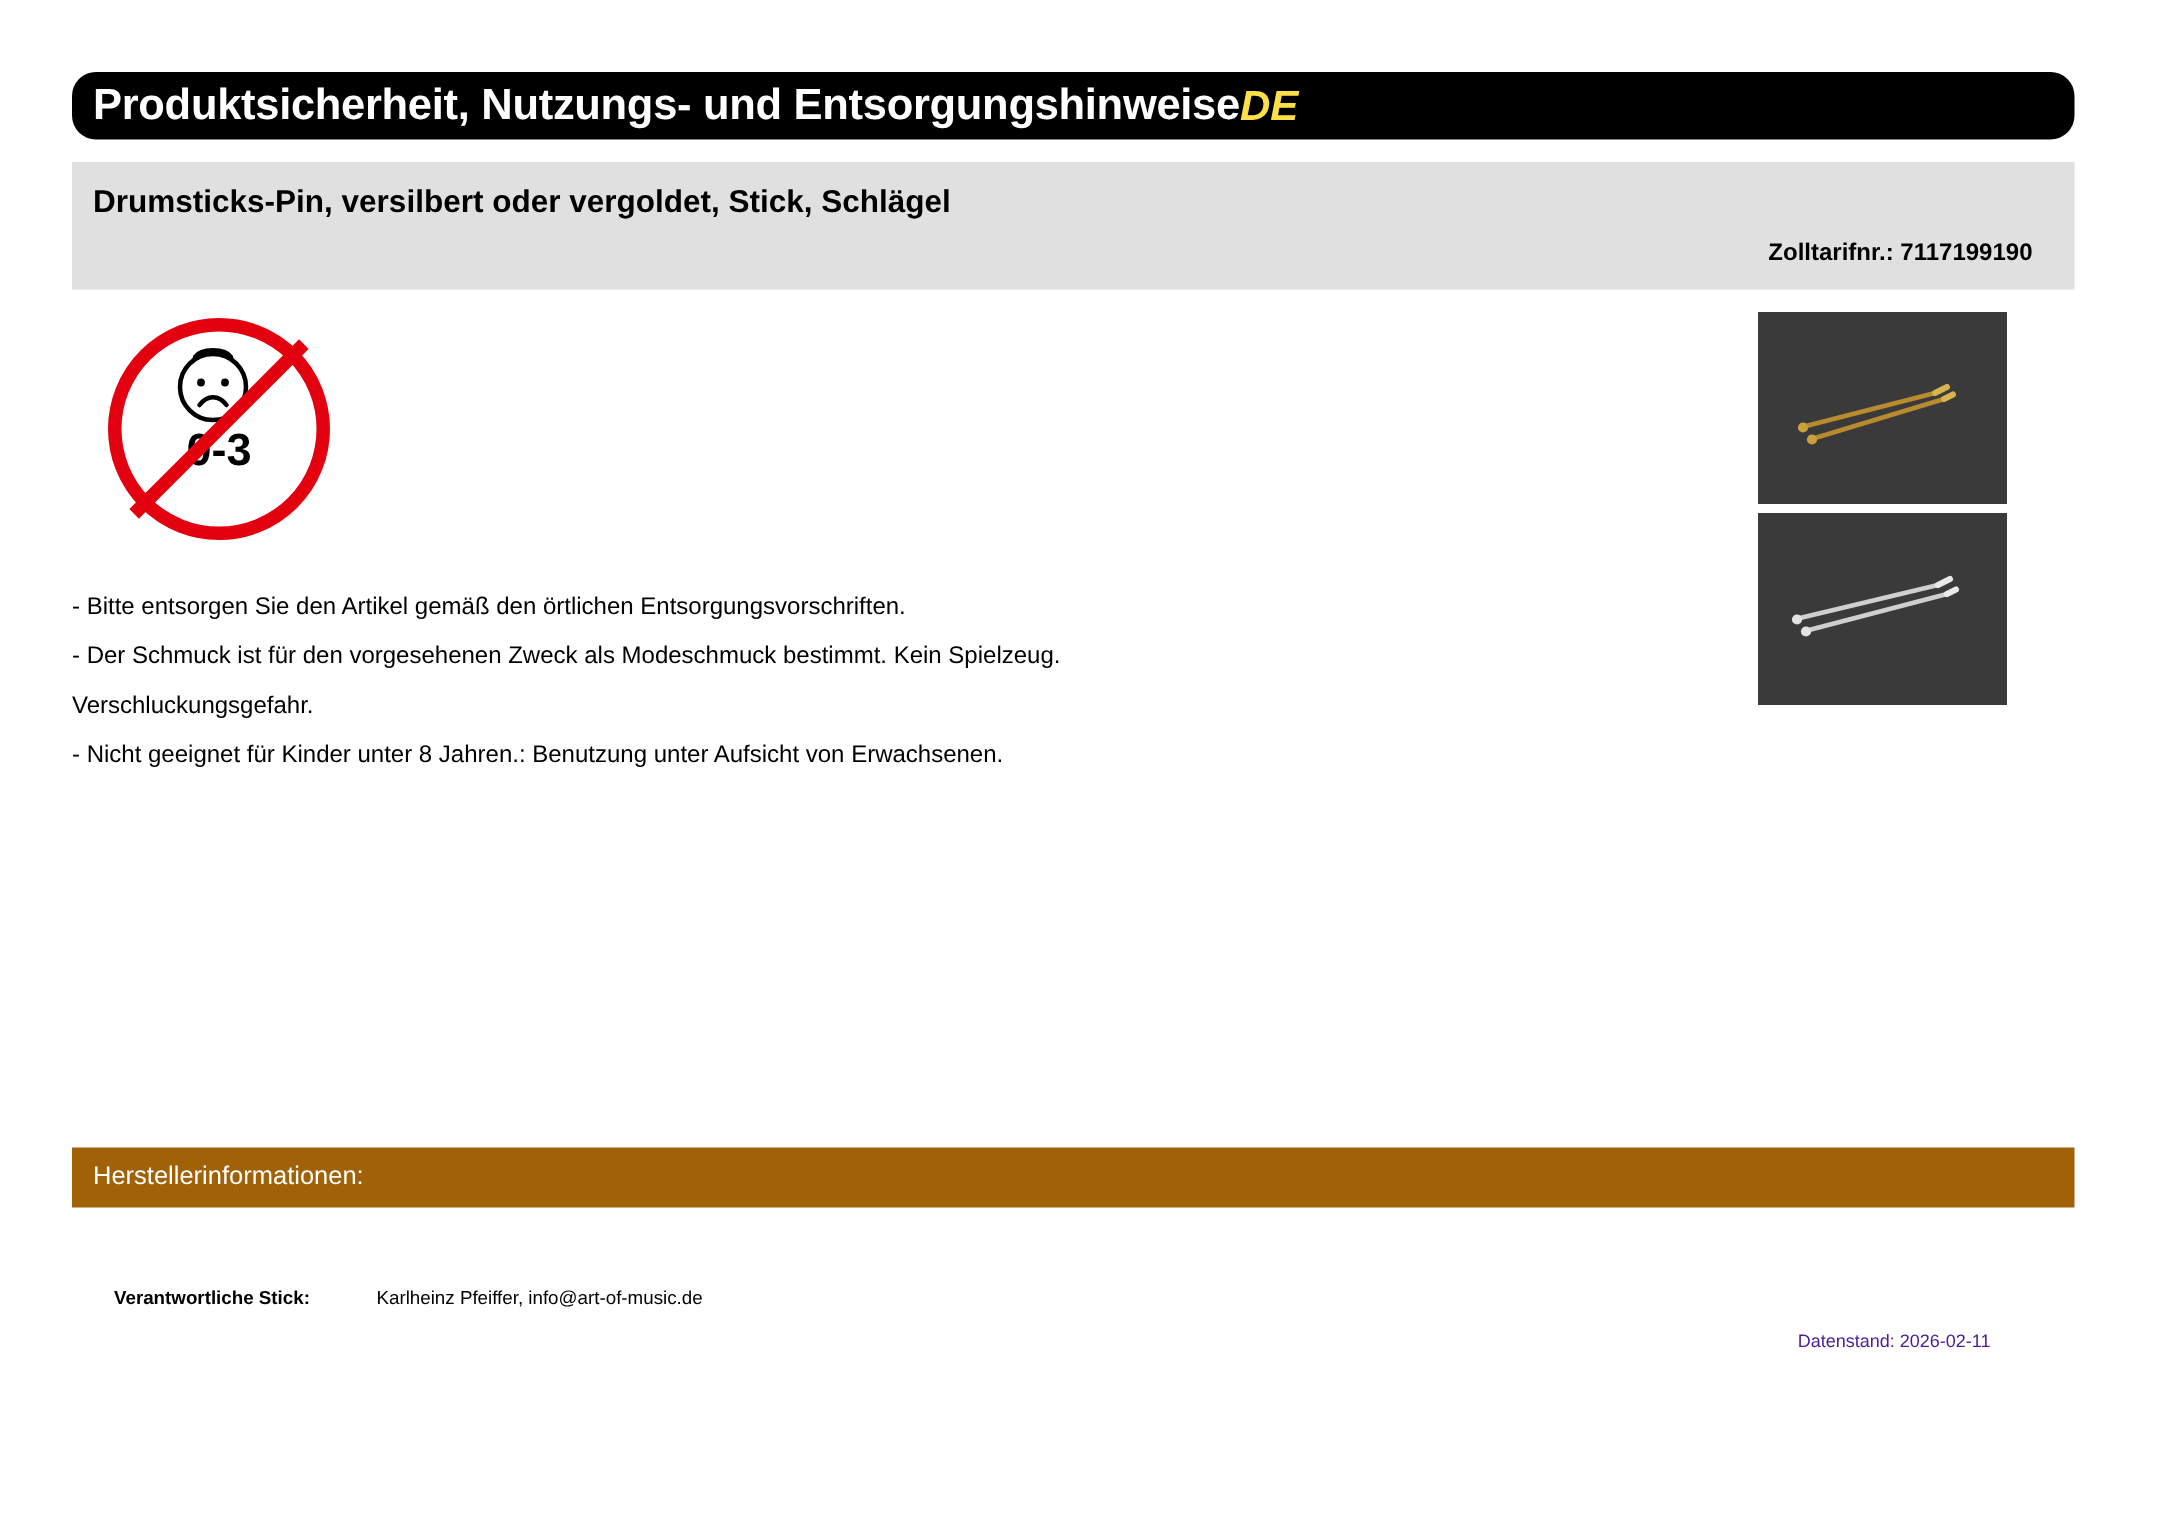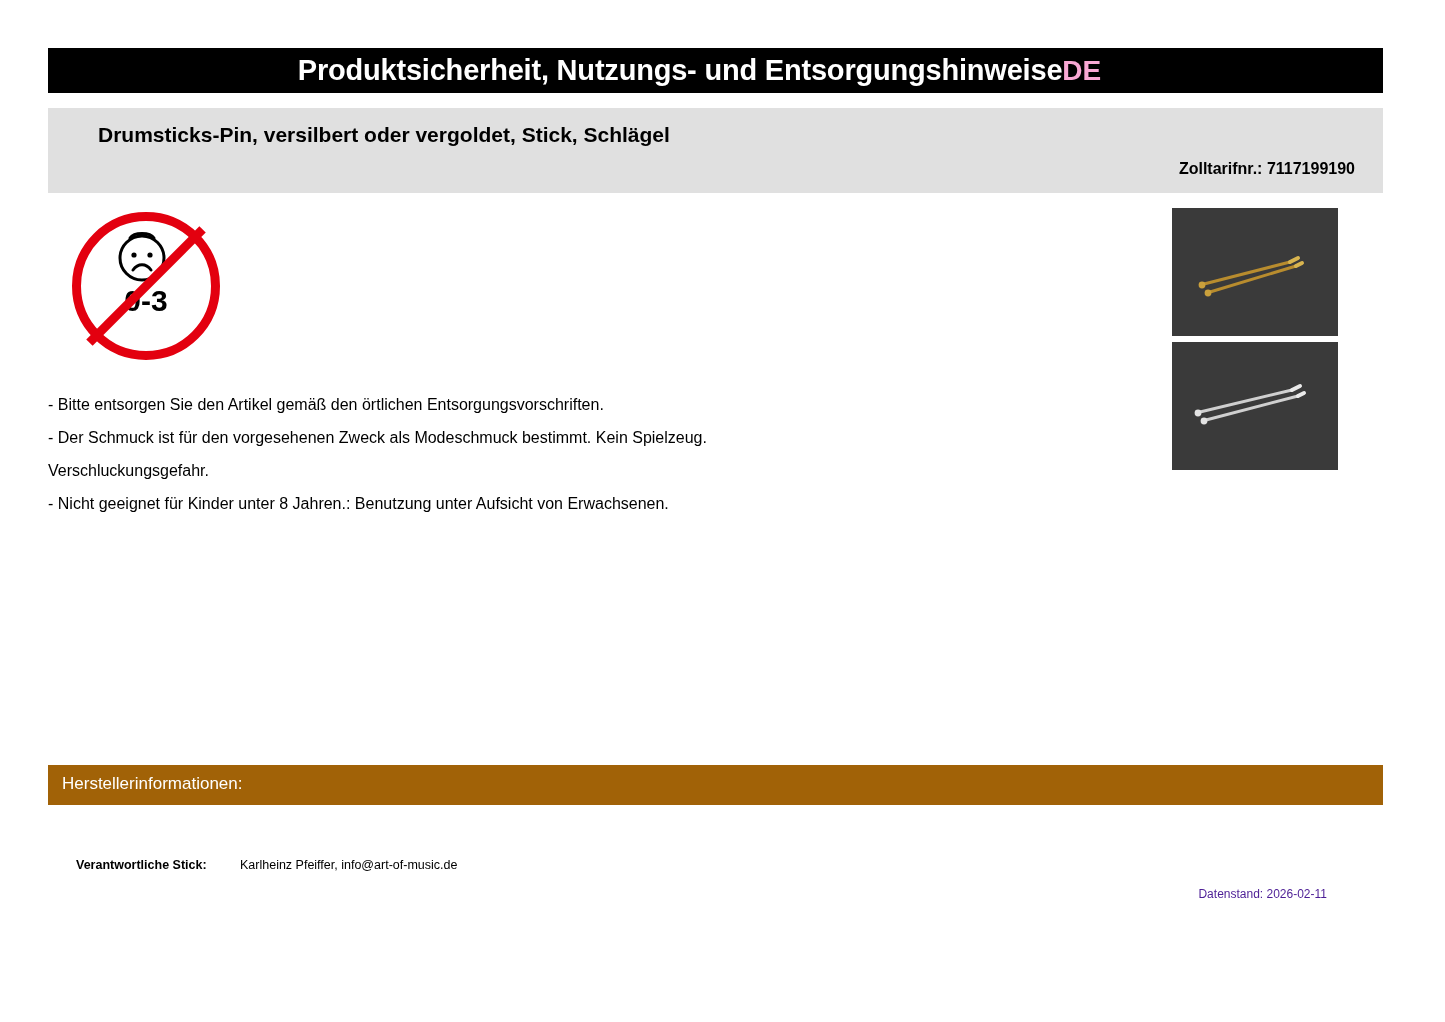--- a/index.html
+++ b/index.html
@@ -26,56 +26,57 @@
   
   .header-bar {
     position: absolute;
     left: 48px;
     top: 48px;
     width: 1335px;
     height: 45px;
     background: #000000;
     display: flex;
     align-items: center;
-    justify-content: center;
+    justify-content: flex-start;
     box-sizing: border-box;
     padding: 0 18px 0 14px;
+    border-radius: 16px;
   }
   .header-title {
     color: #ffffff;
     font-size: 29px;
     font-weight: bold;
     letter-spacing: -0.2px;
     white-space: nowrap;
   }
   .header-lang {
-    color: #f9a8d4;
+    color: #fde047;
     font-size: 28px;
     font-weight: bold;
     padding-right: 28px;
+    font-style: italic;
   }
 
   .subheader-bar {
     position: absolute;
     left: 48px;
     top: 108px;
     width: 1335px;
     height: 85px;
     background: #e0e0e0;
     box-sizing: border-box;
   }
   .subheader-title {
     position: absolute;
     left: 14px;
     top: 15px;
     font-size: 21px;
     font-weight: bold;
     color: #000000;
     white-space: nowrap;
-    margin-left: 36px;
   }
   .subheader-tariff {
     position: absolute;
     right: 28px;
     top: 52px;
     font-size: 16px;
     font-weight: bold;
     color: #000000;
     white-space: nowrap;
   }
@@ -192,21 +193,21 @@
     font-size: 12.5px;
   }
   .manu-row .val {
     position: absolute;
     top: 0;
     font-size: 12.5px;
   }
   .row1 { left: 76px; top: 820px; width: 1200px; height: 18px; }
   .row1 .val { left: 164px; }
   .row2 { left: 76px; top: 858px; width: 1200px; height: 18px; }
-  .row2 .val { left: 164px; }
+  .row2 .val { left: 175px; }
 
   .datastand {
     position: absolute;
     right: 118px;
     top: 887px;
     font-size: 12px;
     color: #4c1d95;
     white-space: nowrap;
   }
 </style>

